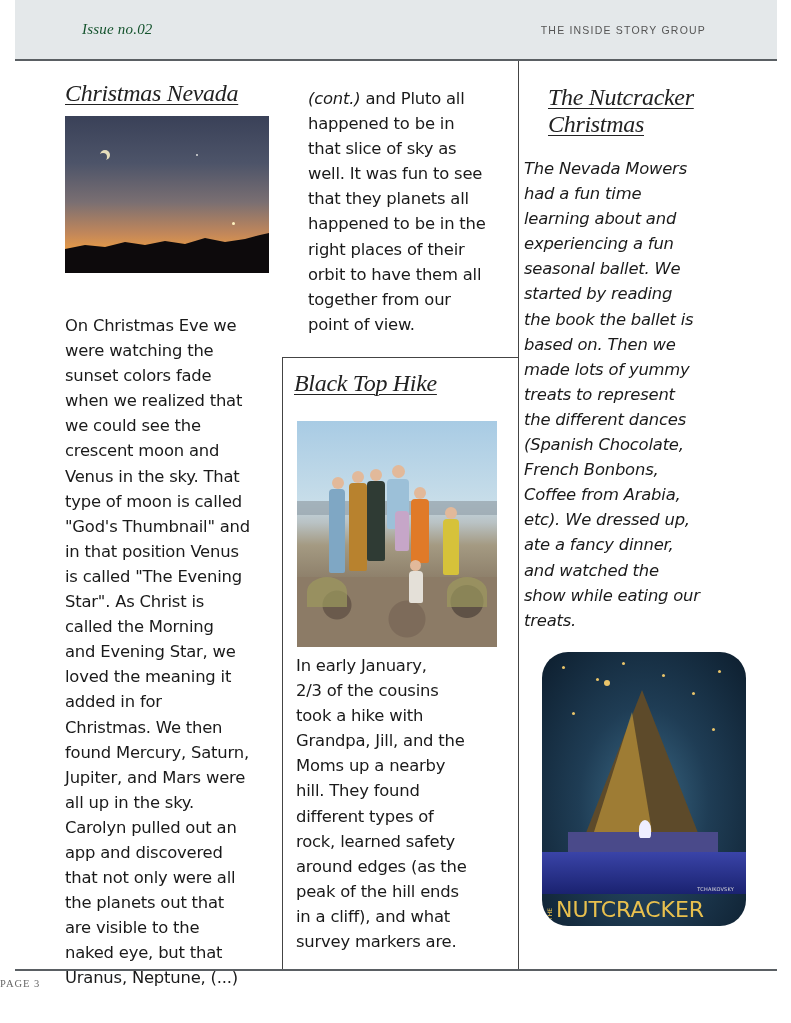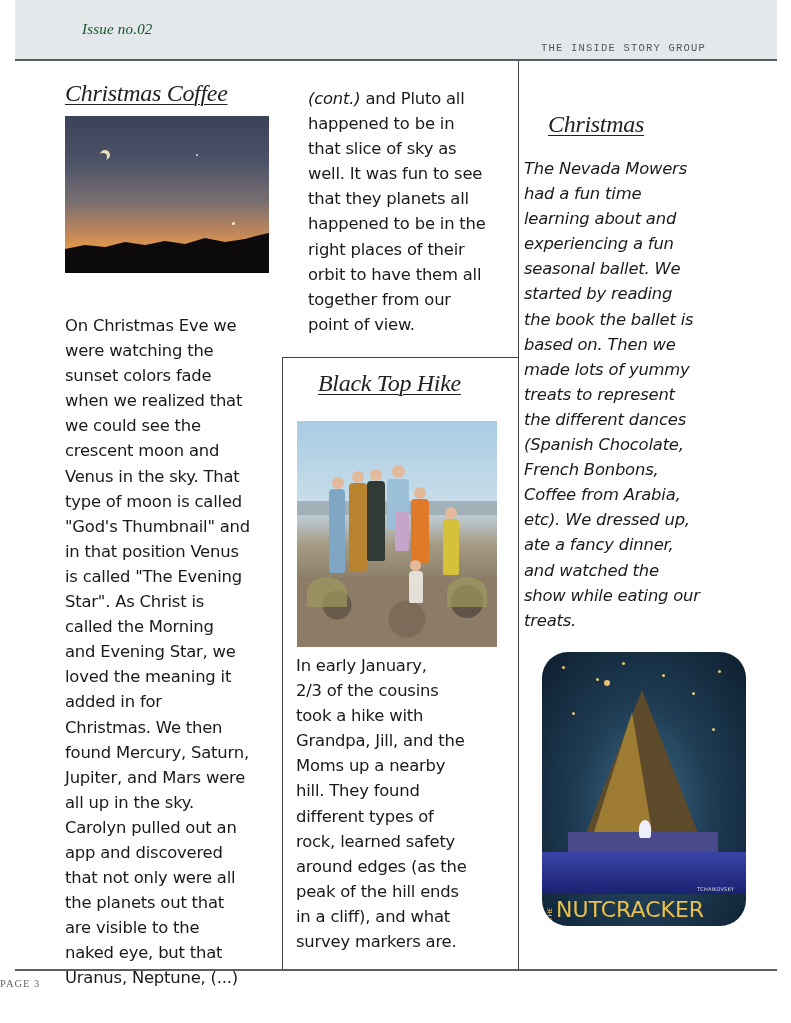--- a/index.html
+++ b/index.html
@@ -9,22 +9,22 @@
   .header-band {
     position: absolute; left: 15px; top: 0; width: 762px; height: 61px;
     background: #e4e8ea; border-bottom: 2px solid #5a5f63;
   }
   .issue {
     position: absolute; left: 67px; top: 21px;
     font-family: "Liberation Serif", serif; font-style: italic; font-size: 15px;
     color: #14532d; letter-spacing: 0.2px;
   }
   .group {
-    position: absolute; right: 71px; top: 42px;
-    font-family: Liberation Mono, monospace; font-size: 10.5px; letter-spacing: 1.2px;
+    position: absolute; right: 71px; top: 24px;
+    font-family: Liberation Sans, sans-serif; font-size: 10.5px; letter-spacing: 1.2px;
     color: #555;
   }
 
   .vline-right { position: absolute; left: 518px; top: 61px; width: 1px; height: 908px; background: #444; }
   .box-mid-left { position: absolute; left: 282px; top: 357px; width: 1px; height: 612px; background: #444; }
   .box-mid-top { position: absolute; left: 282px; top: 357px; width: 237px; height: 1px; background: #444; }
   .bottom-line { position: absolute; left: 15px; top: 969px; width: 762px; height: 2px; background: #5a5f63; }
 
   .title {
     position: absolute; font-family: "Liberation Serif", serif; font-style: italic;
@@ -109,21 +109,21 @@
 <div class="header-band">
   <span class="issue">Issue no.02</span>
   <span class="group">THE INSIDE STORY GROUP</span>
 </div>
 
 <div class="vline-right"></div>
 <div class="box-mid-left"></div>
 <div class="box-mid-top"></div>
 <div class="bottom-line"></div>
 
-<div class="title" style="left:65px; top:80px;">Christmas Coffee</div>
+<div class="title" style="left:65px; top:80px;">Christmas Nevada</div>
 
 <div class="img img-sky">
   <div class="moon"></div>
   <div class="star1"></div>
   <div class="star2"></div>
   <svg width="204" height="40" viewBox="0 0 204 40">
     <path d="M0 16 L20 12 L40 14 L60 9 L80 12 L100 8 L120 11 L140 5 L160 9 L180 6 L195 2 L204 0 L204 40 L0 40 Z" fill="#0d0a0c"></path>
   </svg>
 </div>
 
@@ -159,21 +159,21 @@
 happened to be in
 that slice of sky as
 well. It was fun to see
 that they planets all
 happened to be in the
 right places of their
 orbit to have them all
 together from our
 point of view.</span></div>
 
-<div class="title" style="left:318px; top:370px;">Black Top Hike</div>
+<div class="title" style="left:294px; top:370px;">Black Top Hike</div>
 
 <div class="img img-hike">
   <div class="mountains"></div>
   <div class="rocks"></div>
   <div class="grass" style="left:10px;"></div>
   <div class="grass" style="left:150px;"></div>
   <div class="person" style="left:32px; top:68px; width:16px; height:84px; background:#7fa7c4;"></div>
   <div class="head" style="left:35px; top:56px; width:12px; height:12px;"></div>
   <div class="person" style="left:52px; top:62px; width:18px; height:88px; background:#b8822e;"></div>
   <div class="head" style="left:55px; top:50px; width:12px; height:12px;"></div>
@@ -196,21 +196,21 @@
 Grandpa, Jill, and the
 Moms up a nearby
 hill. They found
 different types of
 rock, learned safety
 around edges (as the
 peak of the hill ends
 in a cliff), and what
 survey markers are.</div>
 
-<div class="title" style="left:548px; top:84px;"><br><span>Christmas</span></div>
+<div class="title" style="left:548px; top:84px;"><span>The Nutcracker</span><br><span>Christmas</span></div>
 
 <div class="body-text" style="left:524px; top:156px; width:215px;font-style:italic;">The Nevada Mowers
 had a fun time
 learning about and
 experiencing a fun
 seasonal ballet. We
 started by reading
 the book the ballet is
 based on. Then we
 made lots of yummy

